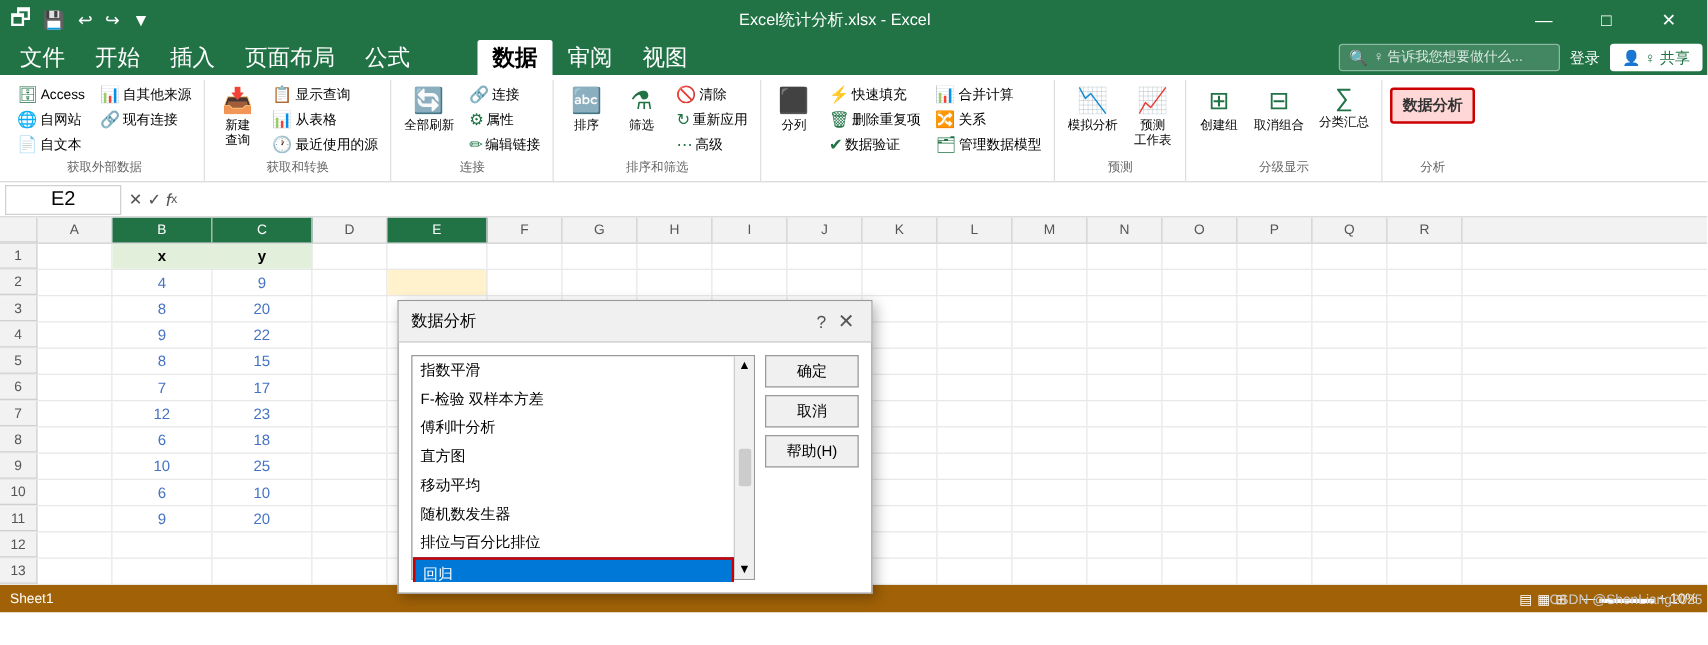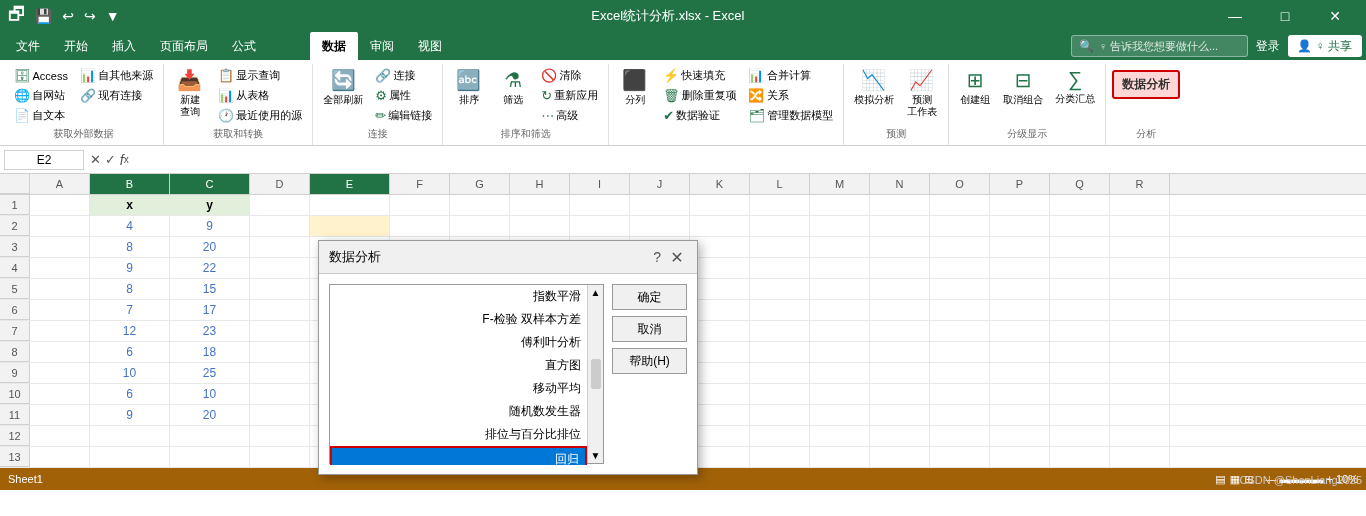--- a/index.html
+++ b/index.html
@@ -34,21 +34,21 @@
       background: #217346;
       display: flex;
       align-items: flex-end;
       height: 28px;
       padding: 0 4px;
     }
     .ribbon-tab {
       padding: 4px 12px;
       color: #fff;
       cursor: pointer;
-      font-size: 12px;
+      font-size: 18px;
       height: 28px;
       display: flex; align-items: center;
       border-radius: 2px 2px 0 0;
     }
     .ribbon-tab.active {
       background: #fff;
       color: #000000;
       font-weight: bold;
       margin-left: 42px;
     }
@@ -155,24 +155,24 @@
     
     .formula-bar {
       display: flex;
       align-items: center;
       border-bottom: 1px solid #d0d0d0;
       height: 28px;
       padding: 0 4px;
       background: #fff;
     }
     .cell-ref {
-      width: 80px;
+      width: 93px;
       border: 1px solid #d0d0d0;
       padding: 2px 4px;
-      font-size: 12px;
+      font-size: 16px;
       text-align: center;
     }
     .formula-icons { display: flex; align-items: center; gap: 4px; padding: 0 6px; }
     .formula-icon { font-size: 13px; color: #555; cursor: pointer; }
     .formula-input {
       flex: 1;
       border: none; outline: none;
       font-size: 12px;
       padding: 2px 4px;
     }
@@ -272,21 +272,20 @@
     .dialog-list-container {
       display: flex;
       gap: 8px;
     }
     .dialog-listbox {
       flex: 1;
       border: 1px solid #999;
       height: 180px;
       overflow-y: auto;
       position: relative;
-      text-align: right;
     }
     .dialog-list-item {
       padding: 3px 6px;
       cursor: pointer;
       font-size: 12px;
       white-space: nowrap;
     }
     .dialog-list-item.highlighted {
       background: #0078d7;
       color: #fff;

